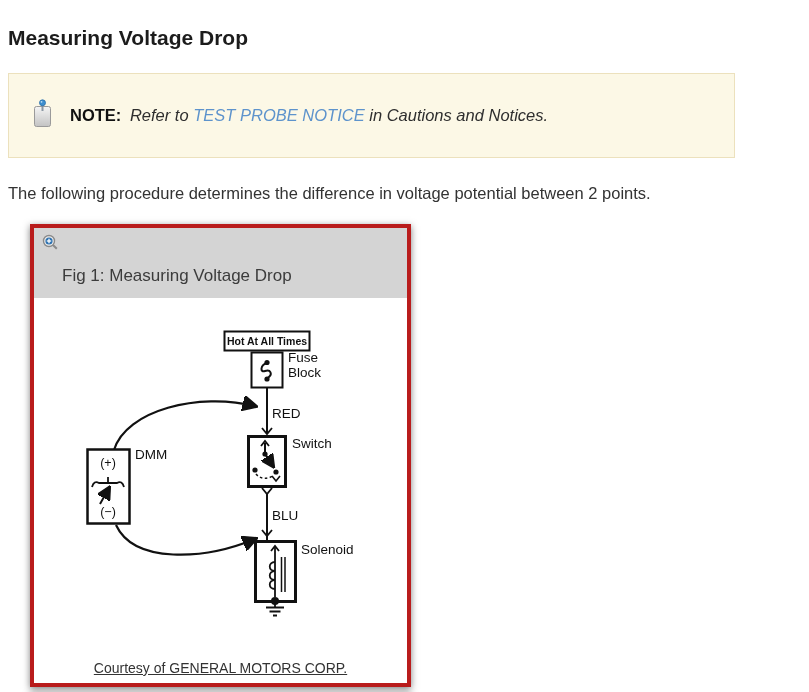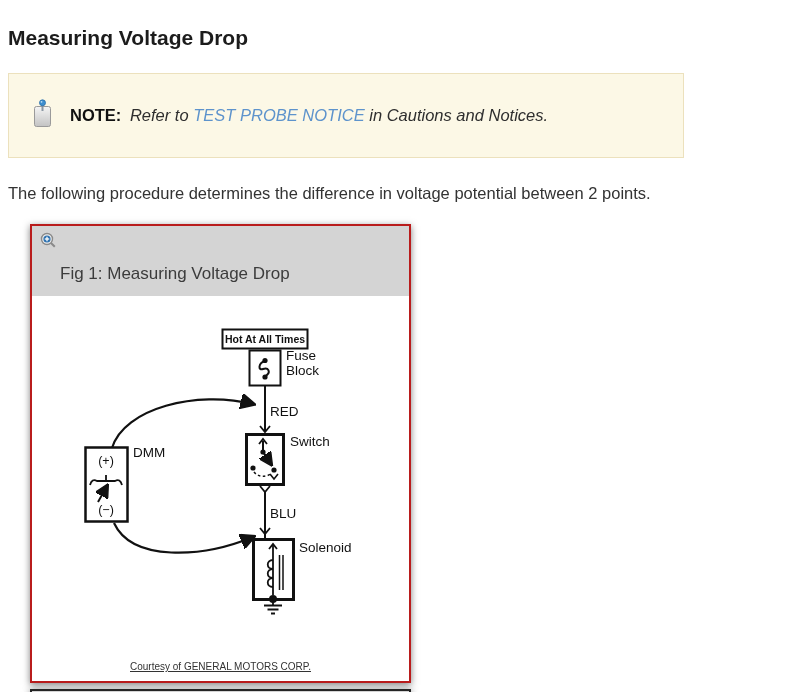--- a/index.html
+++ b/index.html
@@ -12,21 +12,21 @@
     color:#333;
   }
   .page-title {
     margin:26px 0 2px 8px;
     font-size:21px;
     font-weight:bold;
     color:#1c1c1c;
   }
   .note-box {
     margin:23px 0 0 8px;
-    width:676px;
+    width:727px;
     background:#fcf8e6;
     border:1px solid #ece1bd;
     padding:25px 20px 25px 22px;
     display:flex;
     align-items:center;
   }
   .note-icon { flex:0 0 auto; margin-right:16px; }
   .note-text {
     font-size:16.5px;
     font-style:italic;
@@ -44,21 +44,21 @@
     text-decoration:none;
   }
   .intro-text {
     margin:26px 0 8px 8px;
     font-size:16.5px;
     color:#333;
   }
   .figure-panel {
     margin:21px 0 4px 30px;
     width:381px;
-    border:2px solid #b91c1c;
+    border:4px solid #b91c1c;
     background:#fff;
     box-shadow:0 2px 7px rgba(0,0,0,0.5);
   }
   .figure-header {
     position:relative;
     height:70px;
     background:#d4d4d4;
     padding:38px 0 0 28px;
   }
   .zoom-button {
@@ -78,21 +78,21 @@
   }
   .diagram { display:block; width:377px; height:300px; }
   .diagram text { font-family:"Liberation Sans", sans-serif; fill:#111; font-size:13.5px; }
   .diagram .small { font-size:12.5px; }
   .diagram .boldsmall { font-size:10.5px; font-weight:bold; }
   .diagram line, .diagram path, .diagram polyline, .diagram rect { stroke:#111; }
   .diagram circle { fill:#111; }
   .figure-credit {
     margin-top:36px;
     text-align:center;
-    font-size:10px;
+    font-size:14px;
     color:#333;
     line-height:17px;
   }
   .next-figure-panel {
     margin:6px 0 0 30px;
     width:381px;
     height:30px;
     border:2px solid #242424;
     background:#d4d4d4;
     box-shadow:0 2px 7px rgba(0,0,0,0.5);

